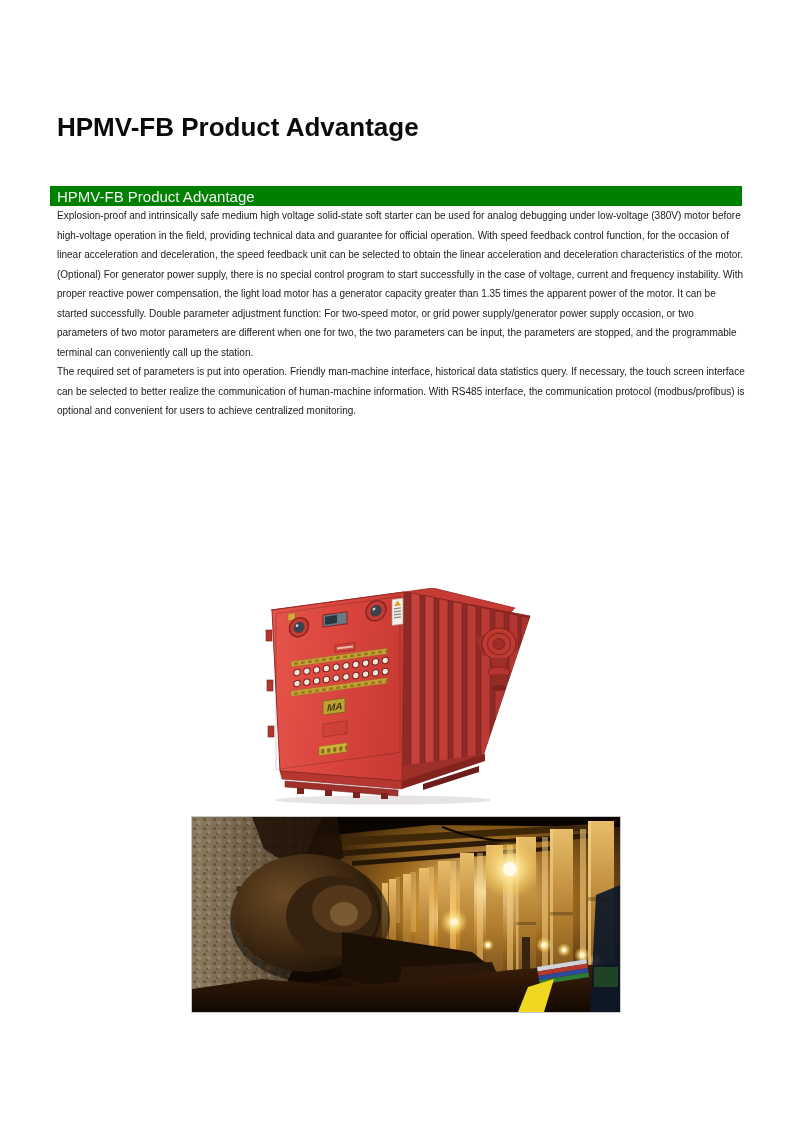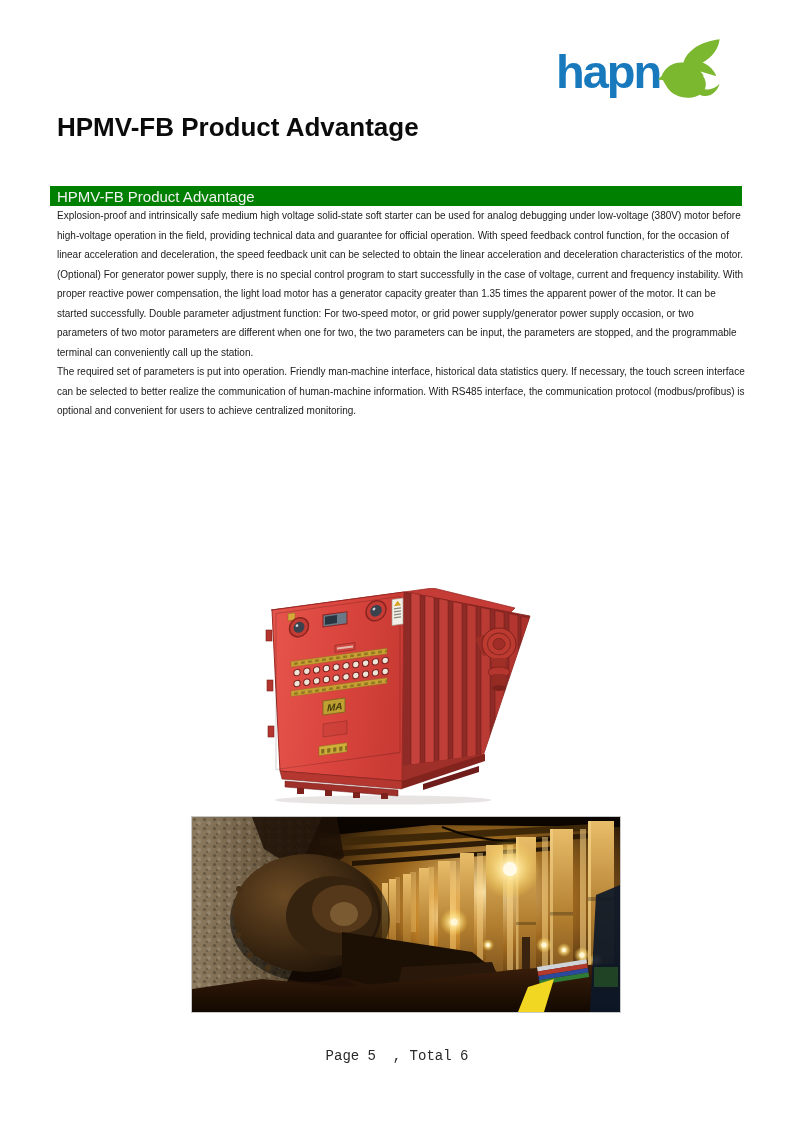--- a/index.html
+++ b/index.html
@@ -41,29 +41,20 @@
     position:absolute;left:0;top:1048px;width:794px;text-align:center;
     font-family:"Liberation Mono",monospace;font-size:14px;color:#2a2a2a;
     white-space:pre;
   }
 </style>
 </head>
 <body>
 
 <div class="page">
 
-  <div class="logo">
-    <span class="word">hapn</span>
-    <svg width="68" height="64" viewBox="0 0 64 60">
-      <path fill="#7cb82f" d="M4,34 C8,26 16,22 24,23 C27,12 40,3 58,1 C57,10 51,18 42,23 C49,26 53,31 55,36 C50,37 46,36 42,35 C47,42 46,50 38,54 C28,59 14,55 9,47 C6,42 3,38 4,34 Z"></path>
-      <path fill="#7cb82f" d="M6,33 L0,39 L9,40 Z"></path>
-      <polygon fill="#ffffff" points="56,36 40,31.5 52,46"></polygon>
-      <path fill="#7cb82f" d="M41,47 C47,50 53,48 58,43 C55,53 46,57 39,53 Z"></path>
-    </svg>
-  </div>
 
   <div class="doc-title">HPMV-FB Product Advantage</div>
 
   <div class="section-bar" style="background-color: rgb(0, 128, 0);">
     <span class="label">HPMV-FB Product Advantage</span>
   </div>
 
   <div class="bodytext">
     <p>Explosion-proof and intrinsically safe medium high voltage solid-state soft starter can be used for analog debugging under low-voltage (380V) motor before high-voltage operation in the field, providing technical data and guarantee for official operation. With speed feedback control function, for the occasion of linear acceleration and deceleration, the speed feedback unit can be selected to obtain the linear acceleration and deceleration characteristics of the motor. (Optional) For generator power supply, there is no special control program to start successfully in the case of voltage, current and frequency instability. With proper reactive power compensation, the light load motor has a generator capacity greater than 1.35 times the apparent power of the motor. It can be started successfully. Double parameter adjustment function: For two-speed motor, or grid power supply/generator power supply occasion, or two parameters of two motor parameters are different when one for two, the two parameters can be input, the parameters are stopped, and the programmable terminal can conveniently call up the station.</p>
     <p>The required set of parameters is put into operation. Friendly man-machine interface, historical data statistics query. If necessary, the touch screen interface can be selected to better realize the communication of human-machine information. With RS485 interface, the communication protocol (modbus/profibus) is optional and convenient for users to achieve centralized monitoring.</p>
@@ -333,15 +324,14 @@
           <rect x="0" y="4.5" width="50" height="4.5" fill="#b3392c"></rect>
           <rect x="0" y="9" width="50" height="4.5" fill="#2b4a9e"></rect>
           <rect x="0" y="13.5" width="50" height="4.5" fill="#2f7a34"></rect>
         </g>
         <polygon points="336,170 362,162 352,195 326,195" fill="#f2d722"></polygon>
         <rect x="402" y="150" width="24" height="20" fill="#234a26" opacity=".85"></rect>
       </g>
     </svg>
   </div>
 
-  <div class="footer">Page 5  , Total 6</div>
 
 </div>
 
 </body></html>

